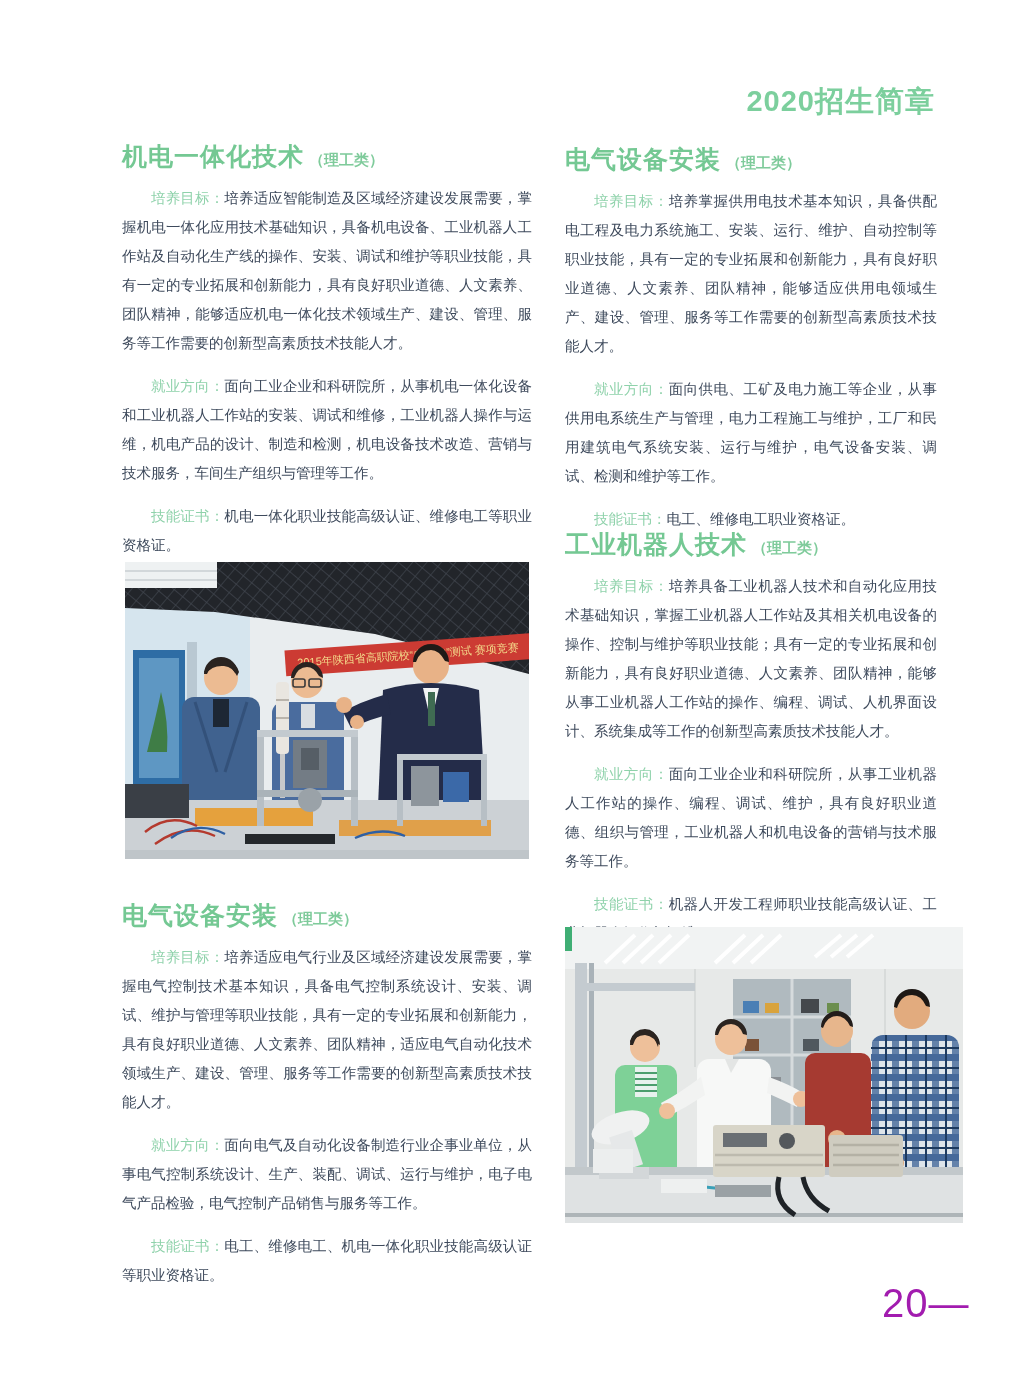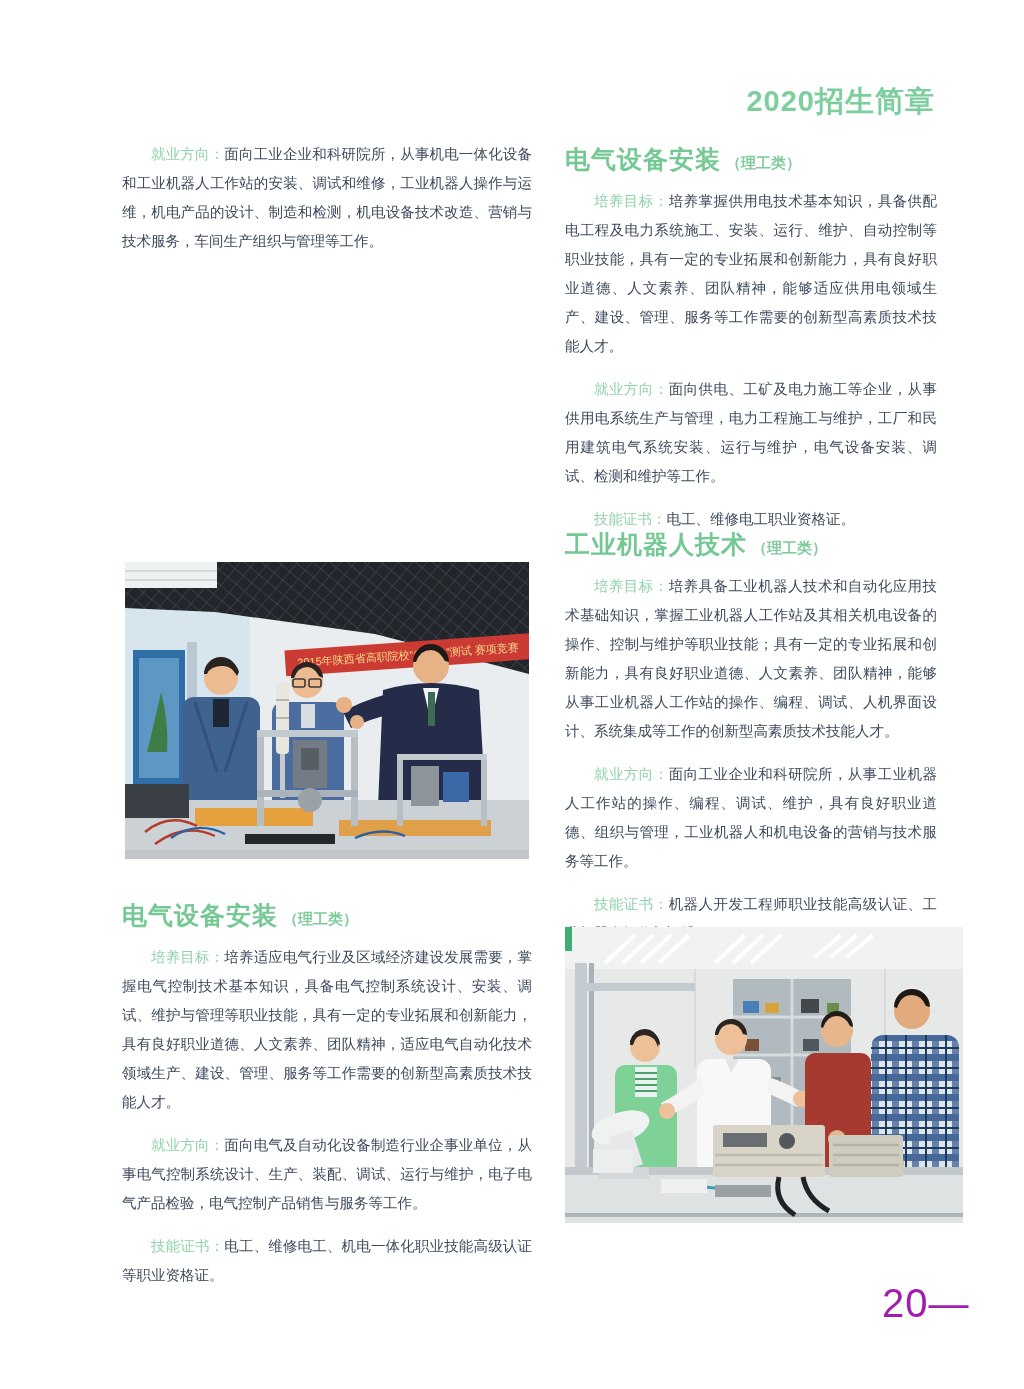--- a/index.html
+++ b/index.html
@@ -34,21 +34,26 @@
   }
 </style>
 </head>
 <body>
 
 <div class="page">
 
   <div class="header-title">2020招生简章</div>
 
   <div class="section" style="left:122px;top:140px;width:410px;">
+    <div class="sec-heading">
+      <span class="sec-title">机电一体化技术</span><span class="sec-category">（理工类）</span>
+    </div>
+    <p class="para"><span class="para-label">培养目标：</span><span>培养适应智能制造及区域经济建设发展需要，掌握机电一体化应用技术基础知识，具备机电设备、工业机器人工作站及自动化生产线的操作、安装、调试和维护等职业技能，具有一定的专业拓展和创新能力，具有良好职业道德、人文素养、团队精神，能够适应机电一体化技术领域生产、建设、管理、服务等工作需要的创新型高素质技术技能人才。</span></p>
     <p class="para"><span class="para-label">就业方向：</span><span>面向工业企业和科研院所，从事机电一体化设备和工业机器人工作站的安装、调试和维修，工业机器人操作与运维，机电产品的设计、制造和检测，机电设备技术改造、营销与技术服务，车间生产组织与管理等工作。</span></p>
+    <p class="para"><span class="para-label">技能证书：</span><span>机电一体化职业技能高级认证、维修电工等职业资格证。</span></p>
   </div>
 
   <div class="section" style="left:565px;top:143px;width:372px;">
     <div class="sec-heading">
       <span class="sec-title">电气设备安装</span><span class="sec-category">（理工类）</span>
     </div>
     <p class="para"><span class="para-label">培养目标：</span><span>培养掌握供用电技术基本知识，具备供配电工程及电力系统施工、安装、运行、维护、自动控制等职业技能，具有一定的专业拓展和创新能力，具有良好职业道德、人文素养、团队精神，能够适应供用电领域生产、建设、管理、服务等工作需要的创新型高素质技术技能人才。</span></p>
     <p class="para"><span class="para-label">就业方向：</span><span>面向供电、工矿及电力施工等企业，从事供用电系统生产与管理，电力工程施工与维护，工厂和民用建筑电气系统安装、运行与维护，电气设备安装、调试、检测和维护等工作。</span></p>
     <p class="para"><span class="para-label">技能证书：</span><span>电工、维修电工职业资格证。</span></p>
   </div>

